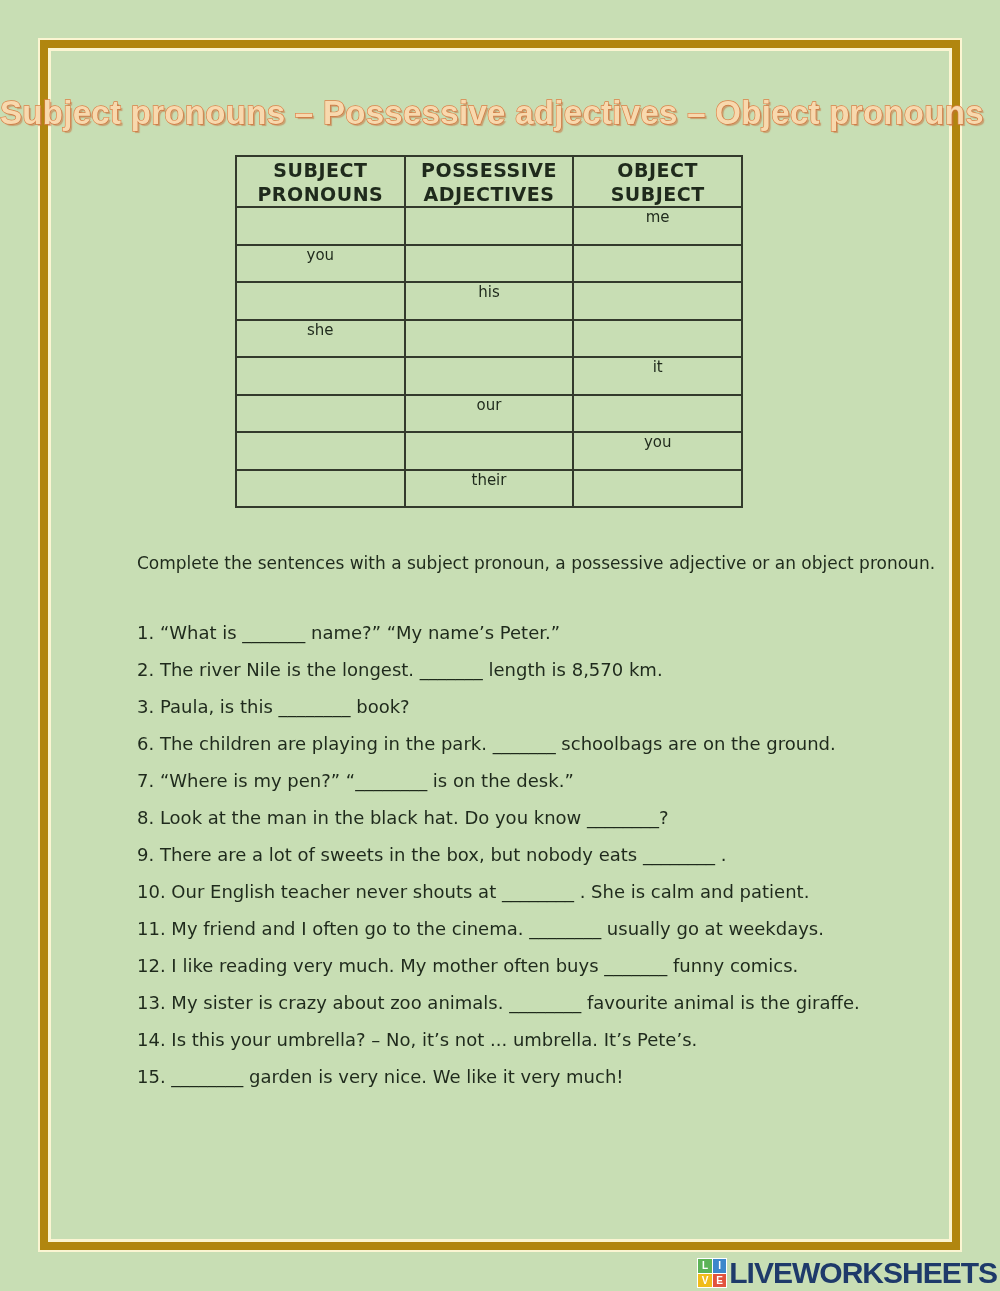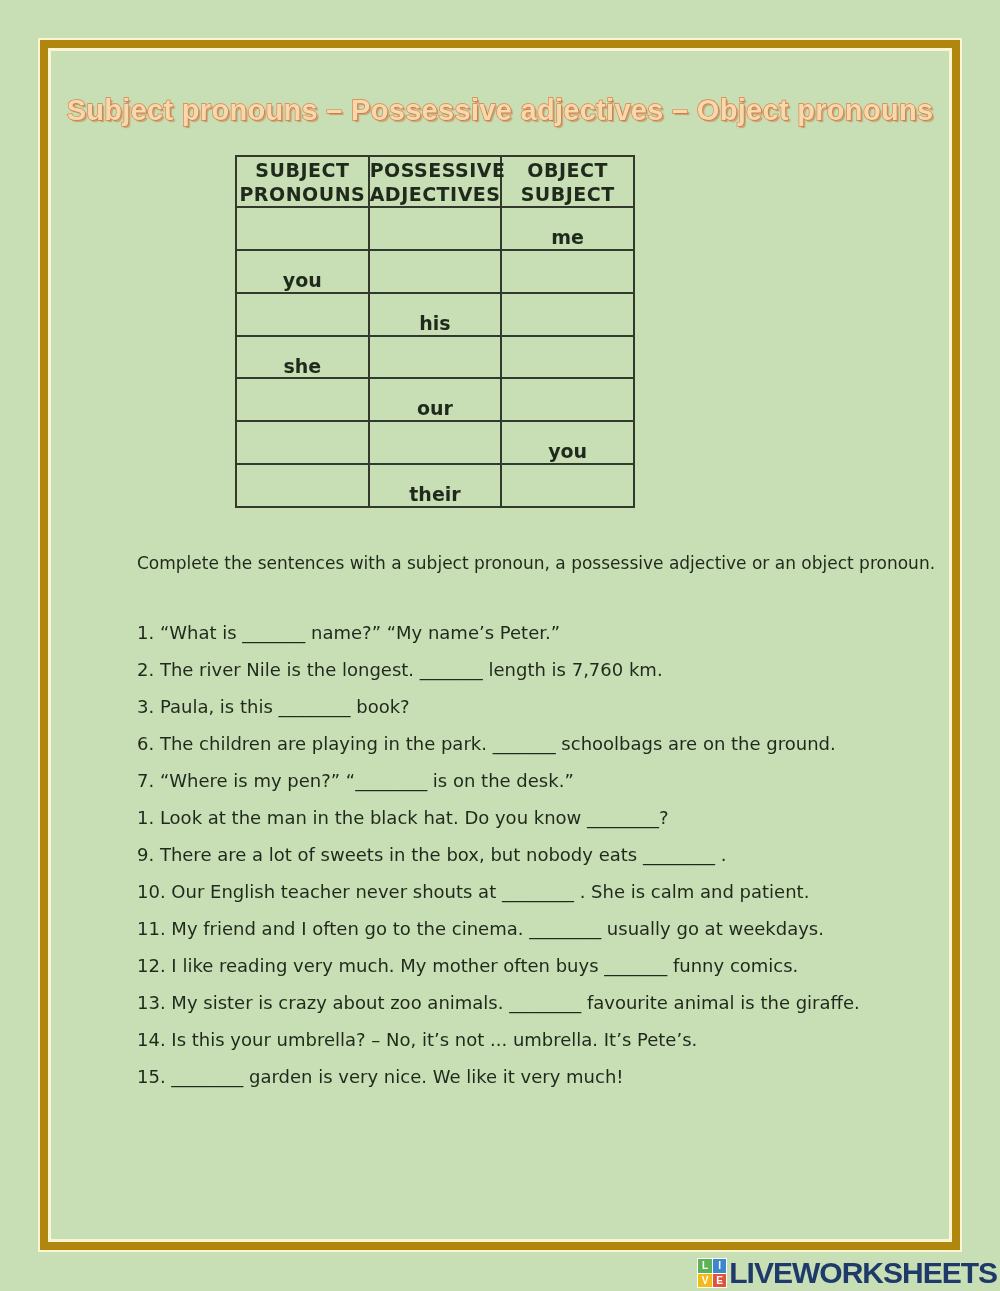--- a/index.html
+++ b/index.html
@@ -17,49 +17,48 @@
     position:absolute; left:38px; top:38px; right:38px; bottom:39px;
     border:2px solid #fbf5d2;
     pointer-events:none;
   }
   .frame-gold { width:100%; height:100%; border:8px solid #b1860f; }
   .frame-inner { width:100%; height:100%; border:3px solid #fbf5d2; }
 
   
   .title {
     position:absolute; top:94px; left:0; width:1000px;
-    text-align:center;
     font-family:"Liberation Sans", sans-serif;
-    font-size:29px; font-weight:bold; letter-spacing:0.3px;
+    font-size:33px; font-weight:bold; letter-spacing:0.3px;
     color:#f8d9ae;
     -webkit-text-stroke:1.3px #dd8147;
     paint-order:stroke fill;
     text-shadow:2px 2px 1px rgba(198,110,56,0.55);
   }
 
   
   table.pronouns {
     position:absolute; left:235px; top:155px;
-    width:400px; height:353px;
+    width:508px; height:353px;
     border-collapse:collapse; table-layout:fixed;
   }
   table.pronouns th, table.pronouns td {
     border:2px solid #333a2c;
     text-align:center; vertical-align:top;
   }
   table.pronouns th {
     height:50px;
     font-size:19px; font-weight:bold;
     line-height:24px; padding-top:1px;
     letter-spacing:0.5px;
   }
   table.pronouns td {
     height:37px;
-    font-size:19px; font-weight:700;
-    padding-top:18px;
+    font-size:15px; font-weight:400;
+    padding-top:0;
   }
 
   
   .instruction {
     position:absolute; left:137px; top:553px;
     font-size:17px;
   }
   .sentences {
     position:absolute; left:137px; top:614px; right:55px;
   }
@@ -129,45 +128,50 @@
       <td>his</td>
       <td></td>
     </tr>
     <tr>
       <td>she</td>
       <td></td>
       <td></td>
     </tr>
     <tr>
       <td></td>
+      <td></td>
+      <td>it</td>
+    </tr>
+    <tr>
+      <td></td>
       <td>our</td>
       <td></td>
     </tr>
     <tr>
       <td></td>
       <td></td>
       <td>you</td>
     </tr>
     <tr>
       <td></td>
       <td>their</td>
       <td></td>
     </tr>
   </tbody>
 </table>
 
 <div class="instruction">Complete the sentences with a subject pronoun, a possessive adjective or an object pronoun.</div>
 
 <div class="sentences">
   <div class="sentence">1. “What is _______ name?” “My name’s Peter.”</div>
-  <div class="sentence">2. The river Nile is the longest. _______ length is 7,760 km.</div>
+  <div class="sentence">2. The river Nile is the longest. _______ length is 8,570 km.</div>
   <div class="sentence">3. Paula, is this ________ book?</div>
   <div class="sentence">6. The children are playing in the park. _______ schoolbags are on the ground.</div>
   <div class="sentence">7. “Where is my pen?” “________ is on the desk.”</div>
-  <div class="sentence">1. Look at the man in the black hat. Do you know ________?</div>
+  <div class="sentence">8. Look at the man in the black hat. Do you know ________?</div>
   <div class="sentence">9. There are a lot of sweets in the box, but nobody eats ________ .</div>
   <div class="sentence">10. Our English teacher never shouts at ________ . She is calm and patient.</div>
   <div class="sentence">11. My friend and I often go to the cinema. ________ usually go at weekdays.</div>
   <div class="sentence">12. I like reading very much. My mother often buys _______ funny comics.</div>
   <div class="sentence">13. My sister is crazy about zoo animals. ________ favourite animal is the giraffe.</div>
   <div class="sentence">14. Is this your umbrella? – No, it’s not ... umbrella. It’s Pete’s.</div>
   <div class="sentence">15. ________ garden is very nice. We like it very much!</div>
 </div>
 
 <div class="logo">

